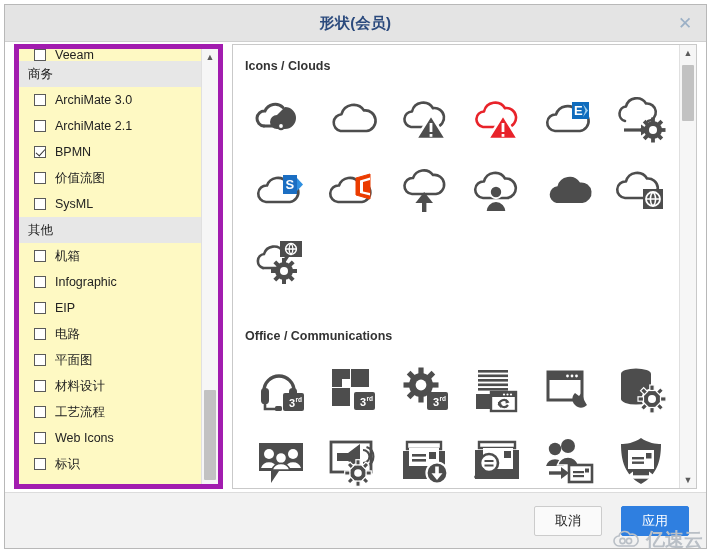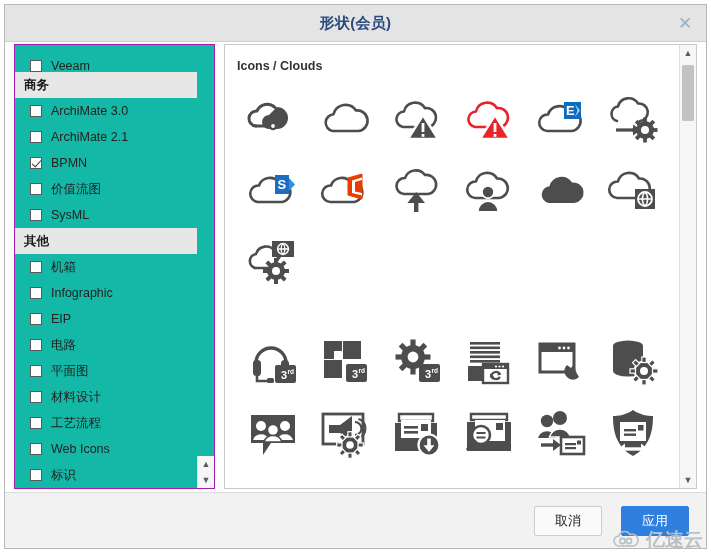--- a/index.html
+++ b/index.html
@@ -70,36 +70,35 @@
     min-height: 0;
     background: #ffffff;
     padding: 1px 0 0 0;
   }
 
   
   .left-pane {
     width: 199px;
     min-width: 199px;
     margin: 1px 0 3px 9px;
-    border: 1px solid #a21caf;
-    background: #14b8a6;
+    border: 5px solid #a21caf;
+    background: #fef9c3;
     position: relative;
     display: flex;
     overflow: hidden;
-    align-items: flex-end;
   }
   .left-list {
     flex: 1;
     overflow: hidden;
     position: relative;
   }
   .cat-header {
     background: #e7e7e7;
     font-size: 12.5px;
-    font-weight: bold;
+    font-weight: normal;
     color: #1a1a1a;
     padding: 5px 0 5px 9px;
     height: 16px;
     line-height: 16px;
     box-sizing: content-box;
   }
   .list-item {
     display: flex;
     align-items: center;
     height: 26px;
@@ -480,20 +479,21 @@
                     <rect x="-2" y="-13" width="4" height="5" transform="rotate(45)"></rect>
                     <rect x="-2" y="8" width="4" height="5" transform="rotate(45)"></rect>
                     <rect x="-13" y="-2" width="5" height="4" transform="rotate(45)"></rect>
                     <rect x="8" y="-2" width="5" height="4" transform="rotate(45)"></rect>
                   </g>
                 </g>
               </svg>
             </div>
           </div>
           <div class="group-gap"></div>
+          <div class="group-title">Office / Communications</div>
           <div class="icon-grid">
             <div class="icon-cell">
               <svg width="52" height="52" viewBox="0 0 52 52">
                 <path d="M9 28 A15 15 0 0 1 39 28" fill="none" stroke="#4d4d4d" stroke-width="3.4"></path>
                 <rect x="6" y="25" width="8" height="16" rx="3.6" fill="#4d4d4d"></rect>
                 <rect x="34" y="25" width="8" height="16" rx="3.6" fill="#4d4d4d"></rect>
                 <path d="M10 41 L10 46 L22 46" fill="none" stroke="#4d4d4d" stroke-width="2.6"></path>
                 <rect x="20" y="43" width="7" height="5" rx="1.6" fill="#4d4d4d"></rect>
                 <rect x="28" y="30" width="21" height="18" rx="2" fill="#4d4d4d"></rect>
                 <text x="34" y="43.5" font-family="Liberation Sans, sans-serif" font-size="11" font-weight="bold" fill="#fff">3</text>

